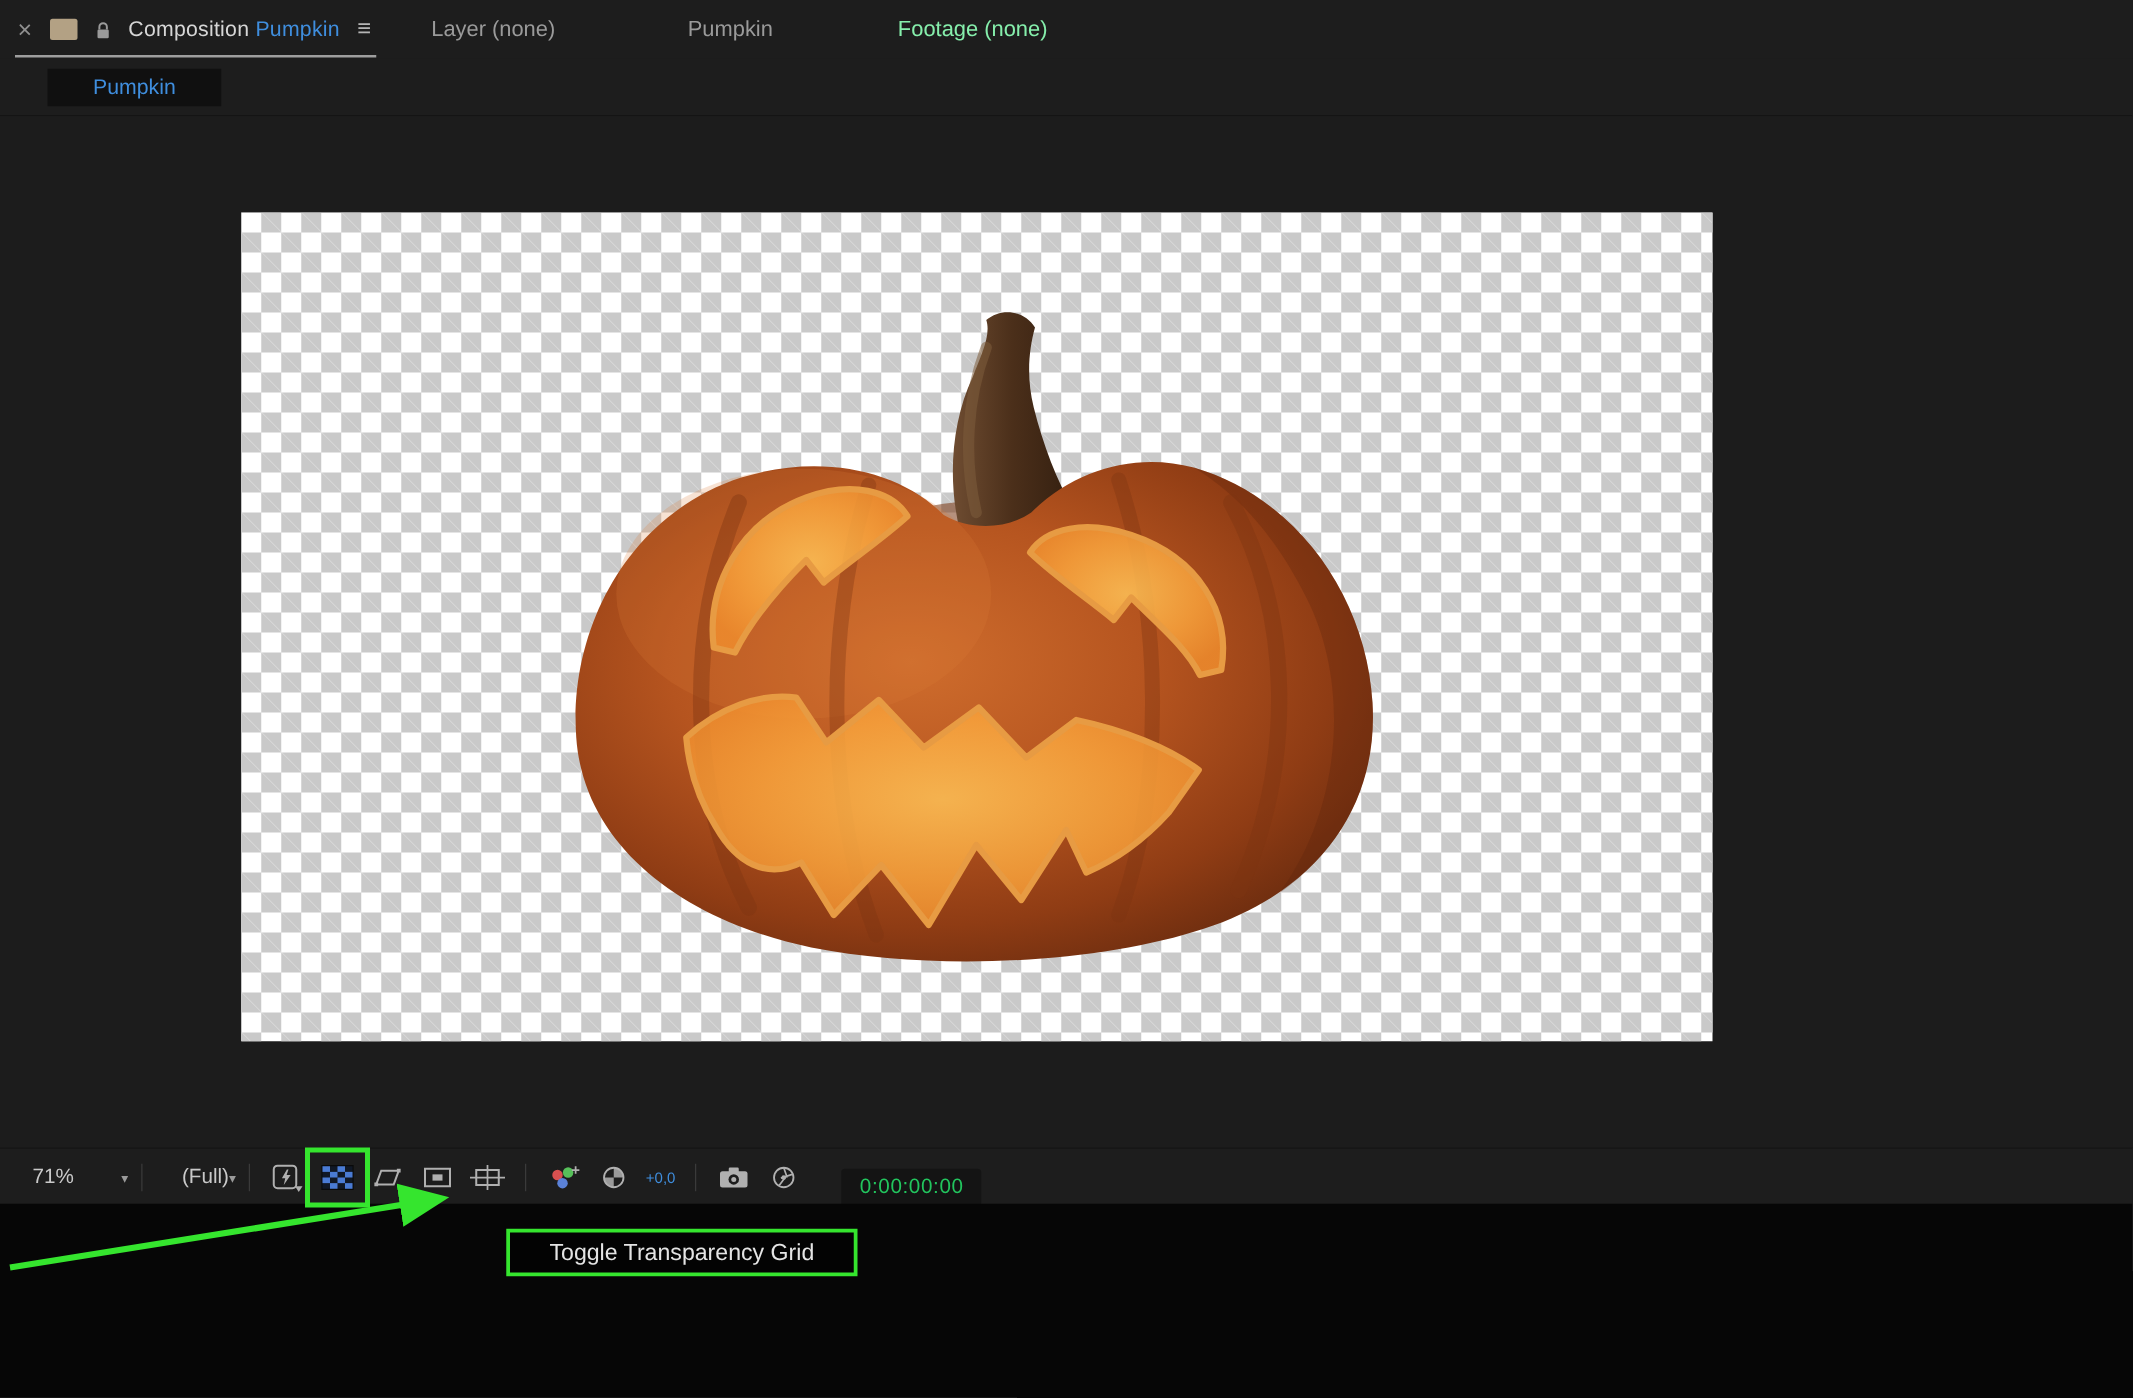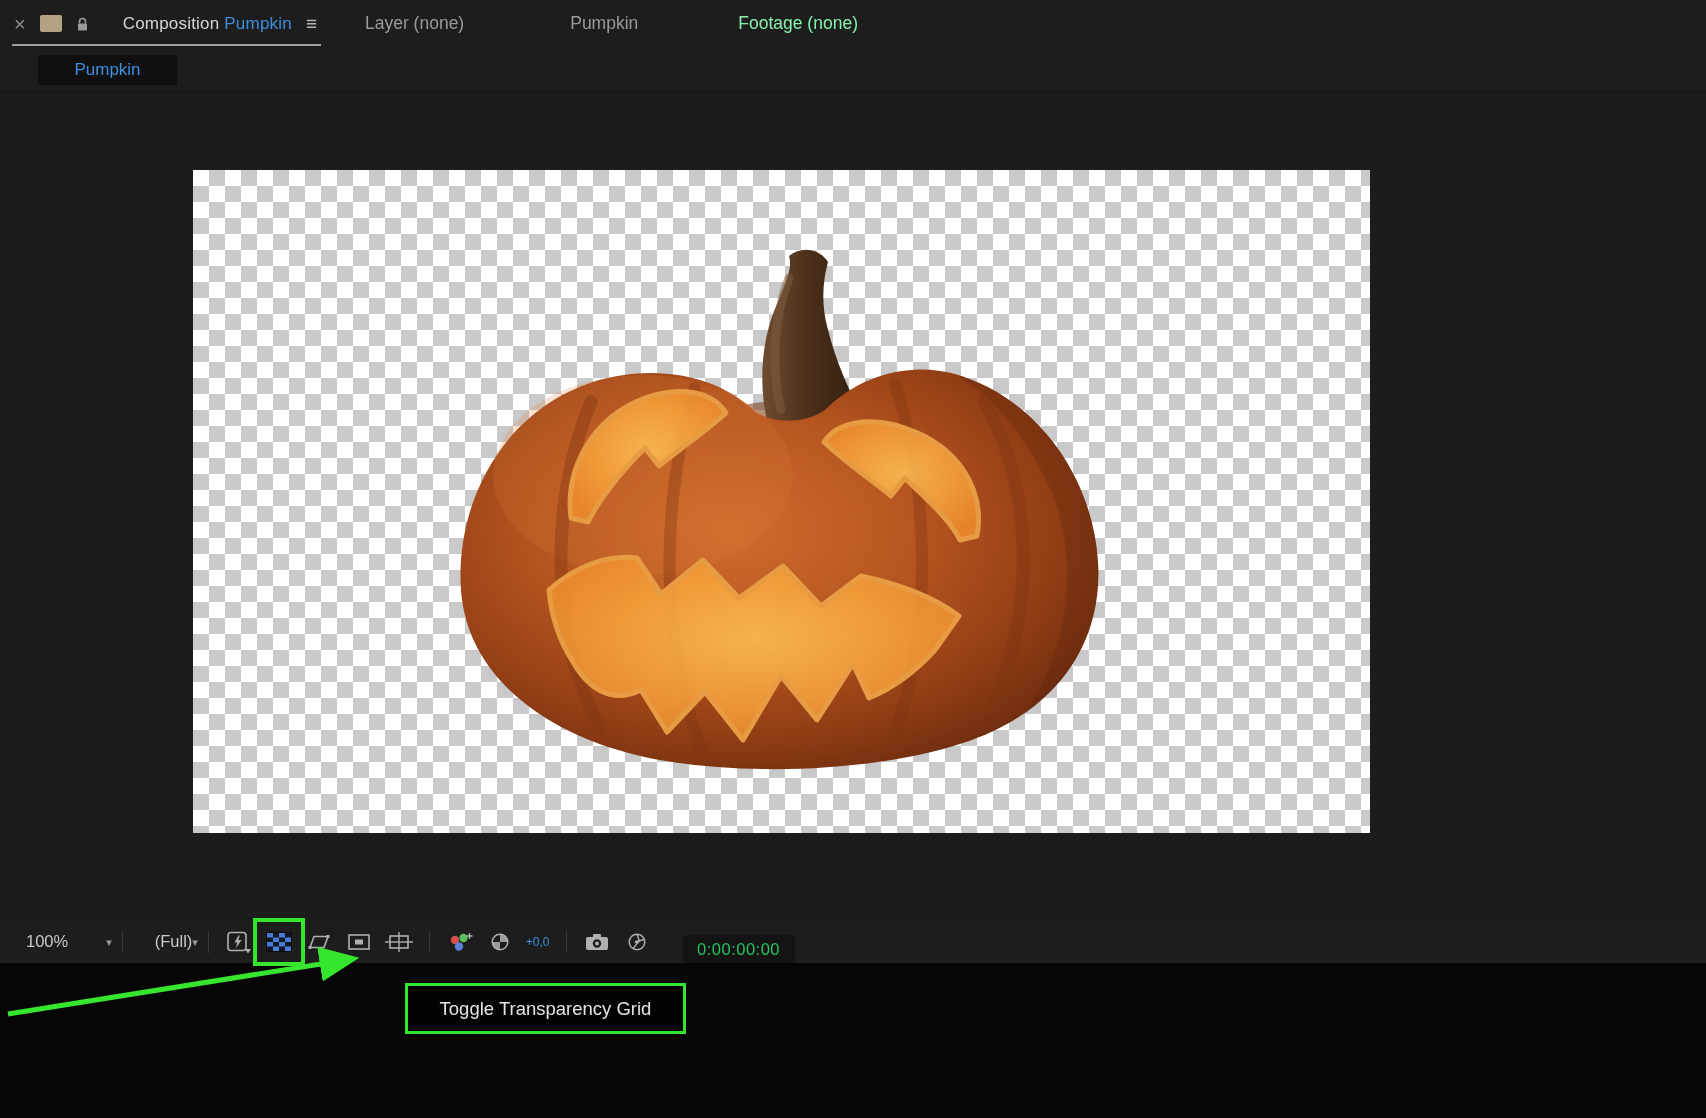--- a/index.html
+++ b/index.html
@@ -8,21 +8,21 @@
     background:#1d1d1d;
     font-family:"Liberation Sans", sans-serif;
     -webkit-font-smoothing:antialiased;
   }
   
   .tabbar{position:absolute;top:0;left:0;right:0;height:47px;background:#1d1d1d;display:flex;align-items:center;}
   .tab-active{position:relative;display:flex;align-items:center;height:100%;padding:0 10px 0 14px;gap:14px;}
   .tab-active::after{content:"";position:absolute;left:12px;right:6px;bottom:1px;height:2px;background:#9e9e9e;}
   .close-x{color:#8f8f8f;font-size:20px;line-height:1;cursor:pointer;}
   .swatch{width:22px;height:17px;background:#b3a184;border-radius:2px;}
-  .tab-label{font-size:17px;color:#d6d6d6;letter-spacing:.2px;white-space:nowrap;margin-left:20px;}
+  .tab-label{font-size:17px;color:#d6d6d6;letter-spacing:.2px;white-space:nowrap;}
   .blue{color:#3f8ede;}
   .menu-glyph{color:#b5b5b5;font-size:19px;line-height:1;}
   .tab-inactive{color:#9a9a9a;font-size:17.5px;white-space:nowrap;cursor:pointer;}
   .t-layer{margin-left:38px;}
   .t-meta{margin-left:106px;}
   .t-footage{margin-left:100px;color:#86efac;}
   
   .minitab-row{position:absolute;top:47px;left:0;right:0;height:45px;background:#1d1d1d;border-bottom:1px solid #141414;}
   .minitab{position:absolute;left:38px;top:8px;width:139px;height:30px;background:#101010;
            display:flex;align-items:center;justify-content:center;color:#3f8ede;font-size:17px;cursor:pointer;}
@@ -46,21 +46,21 @@
   .tb-sep{width:1px;height:22px;background:#3a3a3a;margin:0 10px;flex:none;}
   .tb-btn{position:relative;width:34px;height:32px;display:flex;align-items:center;justify-content:center;
           margin:0 3px;cursor:pointer;flex:none;}
   .exposure-val{color:#3f8ede;font-size:12px;margin-left:6px;cursor:pointer;}
   .timecode{margin-left:26px;width:112px;height:30px;background:#141414;border-radius:3px;
             display:flex;align-items:center;justify-content:center;color:#22c55e;font-size:16.5px;
             letter-spacing:.5px;cursor:pointer;margin-top:16px;}
   
   .green-box{position:absolute;top:-8px;bottom:-8px;left:-9px;right:-9px;border:4px solid #35e52e;pointer-events:none;z-index:10;}
   .bottom-strip{position:absolute;top:963px;left:0;right:0;height:155px;background:#060606;}
-  .anno-tooltip{position:absolute;left:405px;top:983px;width:281px;height:51px;background:#030303;
+  .anno-tooltip{position:absolute;left:405px;top:983px;width:281px;height:38px;background:#030303;
                 border:3px solid #35e52e;box-sizing:border-box;display:flex;align-items:center;justify-content:center;
                 color:#e4e4e4;font-size:18.5px;z-index:45;}
   .anno-arrow{position:absolute;top:0;left:0;width:1706px;height:1118px;pointer-events:none;z-index:40;}
 </style>
 </head>
 <body>
 
 <div class="tabbar">
   <div class="tab-active">
     <span class="close-x">×</span>
@@ -119,21 +119,21 @@
         <path d="M378 348 C372 300 398 248 452 228 C488 215 520 222 533 243 C512 262 488 278 466 296 L452 278 C430 300 408 326 395 352 Z"></path>
         <path d="M784 366 C792 320 766 276 712 258 C676 246 644 252 631 272 C652 292 676 308 698 326 L712 308 C734 330 756 348 767 370 Z"></path>
         <path d="M356 420 C382 396 416 384 444 388 L468 424 L510 390 L546 428 L590 396 L628 436 L668 406 C706 414 742 428 766 446 L742 480 C722 502 700 518 676 528 L660 494 L624 550 L588 506 L550 570 L512 522 L474 562 L448 520 C420 534 396 520 380 492 C366 470 358 444 356 420 Z"></path>
       </g>
     </svg>
   </div>
 </div>
 
 <div class="toolbar">
   <div class="zoom-ctl">
-    <span class="tb-text">100%</span>
+    <span class="tb-text">71%</span>
     <span class="chev">▾</span>
   </div>
   <div class="tb-sep"></div>
   <div class="res-ctl">
     <span class="tb-text">(Full)</span>
     <span class="chev">▾</span>
   </div>
   <div class="tb-sep"></div>
 
   <div class="tb-btn">

